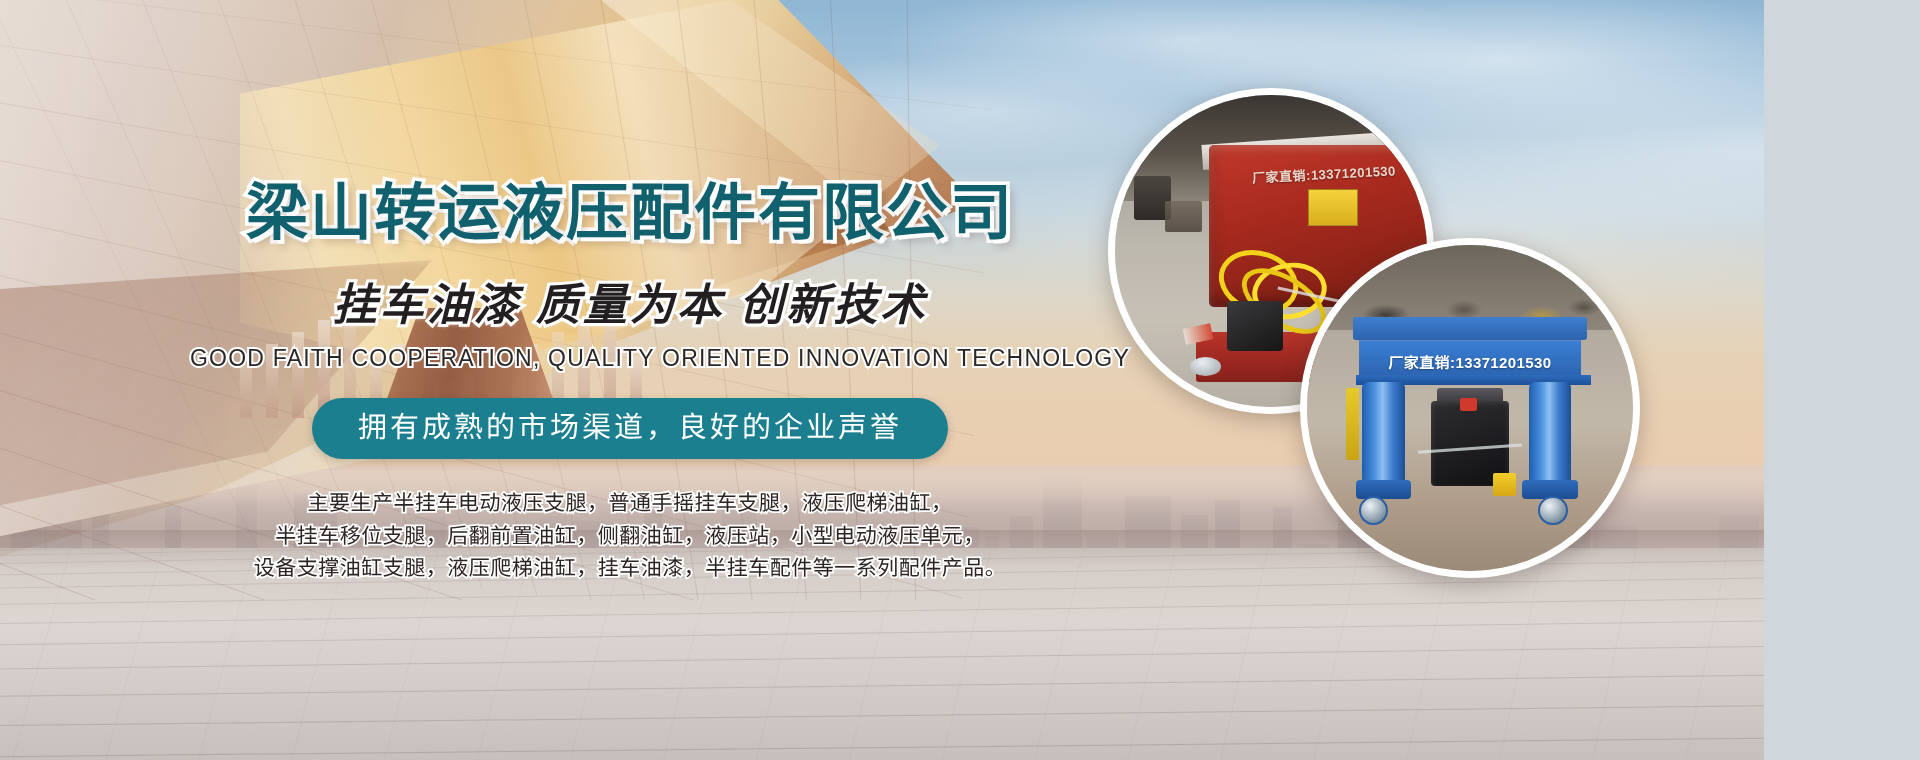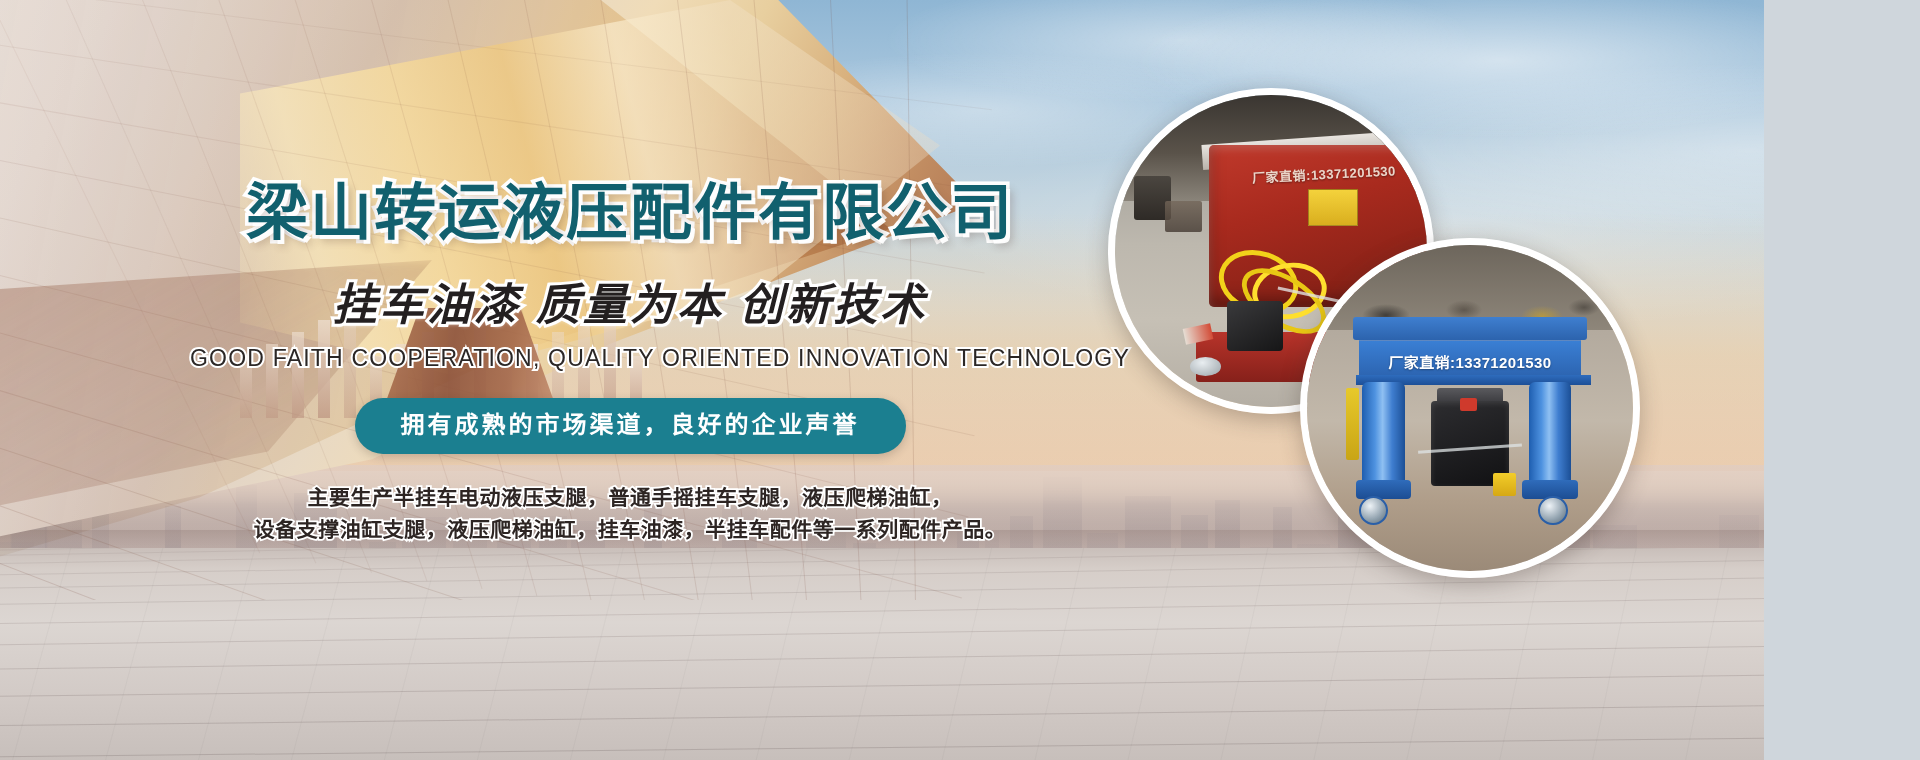--- a/index.html
+++ b/index.html
@@ -214,32 +214,32 @@
 
   .pill {
     margin:26px auto 0;
     display:inline-block;
     background:#1b7f90;
     border-radius:40px;
     padding:13px 46px 15px;
     box-shadow:0 3px 10px rgba(50,40,35,.22);
   }
   .pill-text {
-    font-size:24px;
-    font-weight:700;
+    font-size:29px;
+    font-weight:400;
     letter-spacing:3px;
     color:#ffffff;
     white-space:nowrap;
     line-height:1.15;
   }
 
   .desc { margin-top:28px; }
   .desc-line {
     font-size:21px;
-    font-weight:700;
+    font-weight:400;
     letter-spacing:.5px;
     color:#2d2523;
     line-height:1.55;
     white-space:nowrap;
     -webkit-text-stroke:3.5px #ffffff;
     paint-order:stroke fill;
   }
 
   
   .photo {
@@ -568,20 +568,21 @@
     <div class="slogan-cn">挂车油漆 质量为本 创新技术</div>
 
     <div class="slogan-en">GOOD FAITH COOPERATION, QUALITY ORIENTED INNOVATION TECHNOLOGY</div>
 
     <div class="pill">
       <div class="pill-text">拥有成熟的市场渠道，良好的企业声誉</div>
     </div>
 
     <div class="desc">
       <div class="desc-line">主要生产半挂车电动液压支腿，普通手摇挂车支腿，液压爬梯油缸，</div>
+      <div class="desc-line">半挂车移位支腿，后翻前置油缸，侧翻油缸，液压站，小型电动液压单元，</div>
       <div class="desc-line">设备支撑油缸支腿，液压爬梯油缸，挂车油漆，半挂车配件等一系列配件产品。</div>
     </div>
 
   </div>
 
   <div class="photo photo-a">
     <div class="ph">
       <div class="pa-ground"></div>
       <div class="pa-back"></div>
       <div class="pa-drum"></div>

